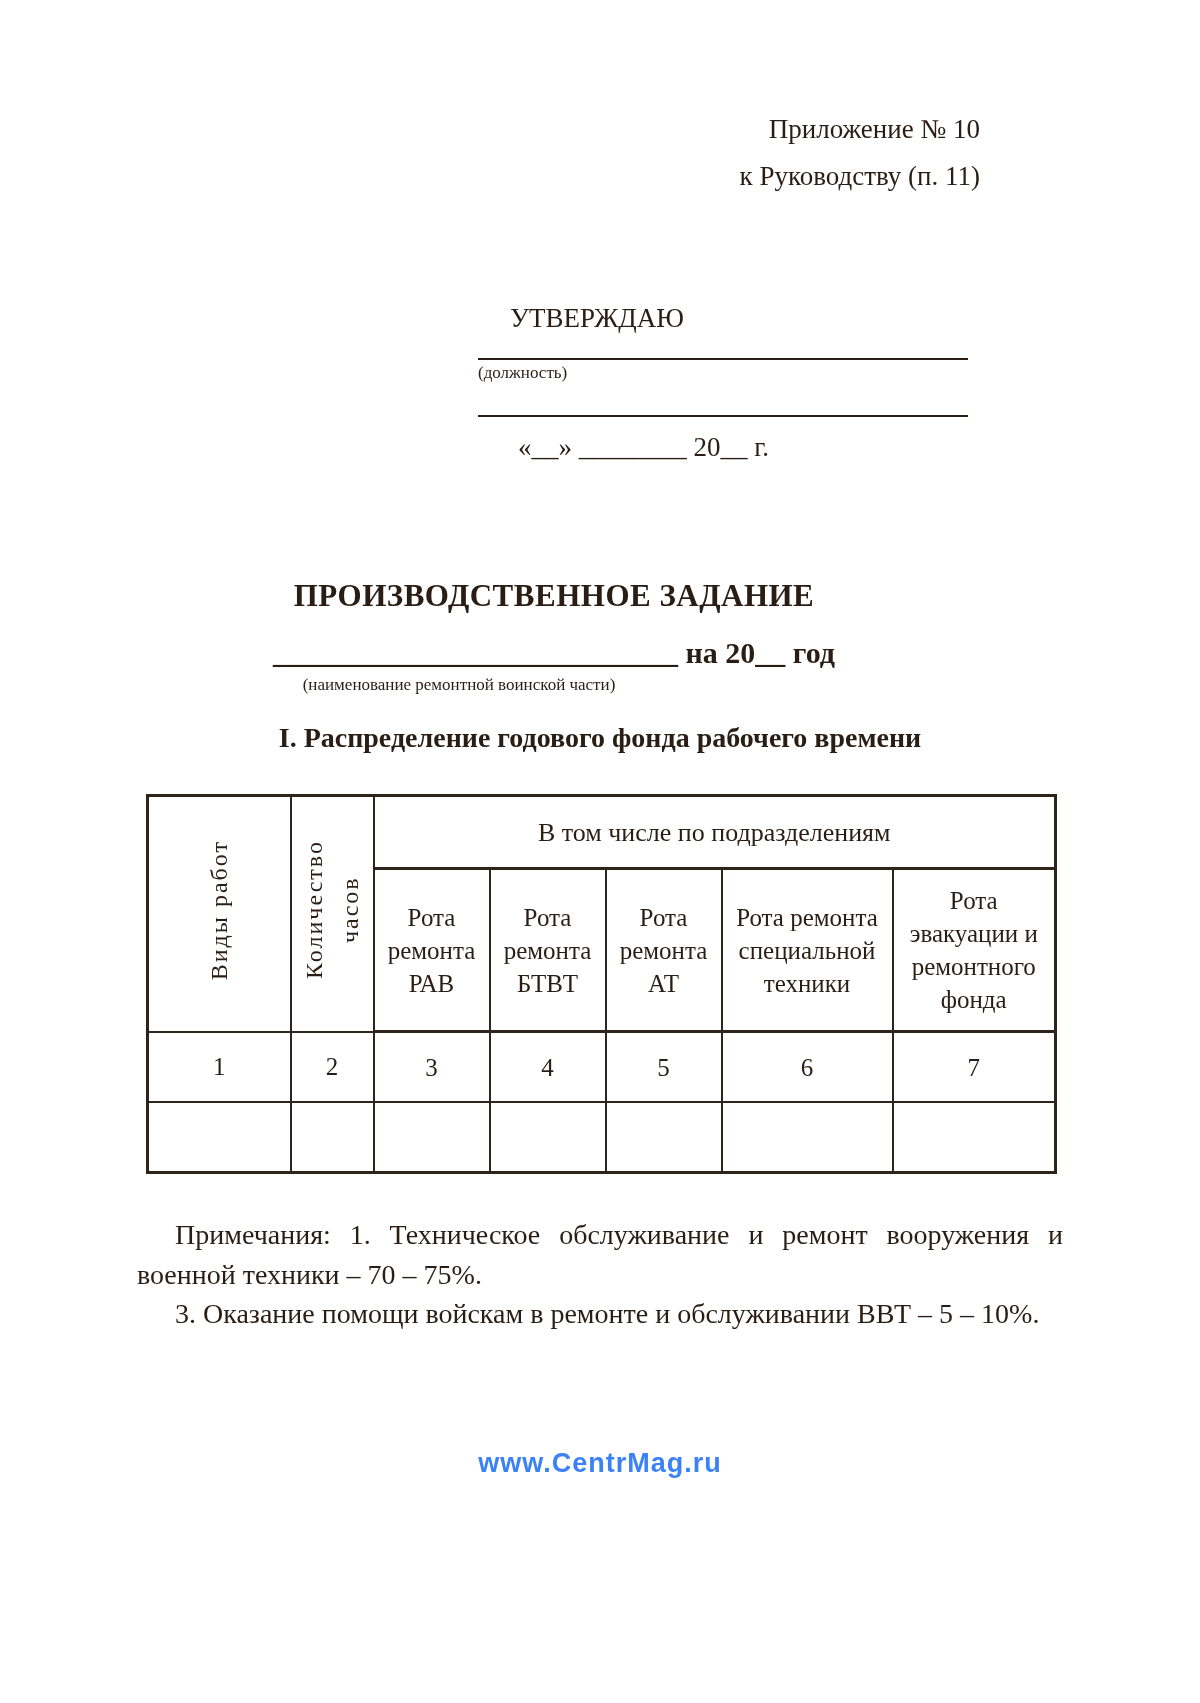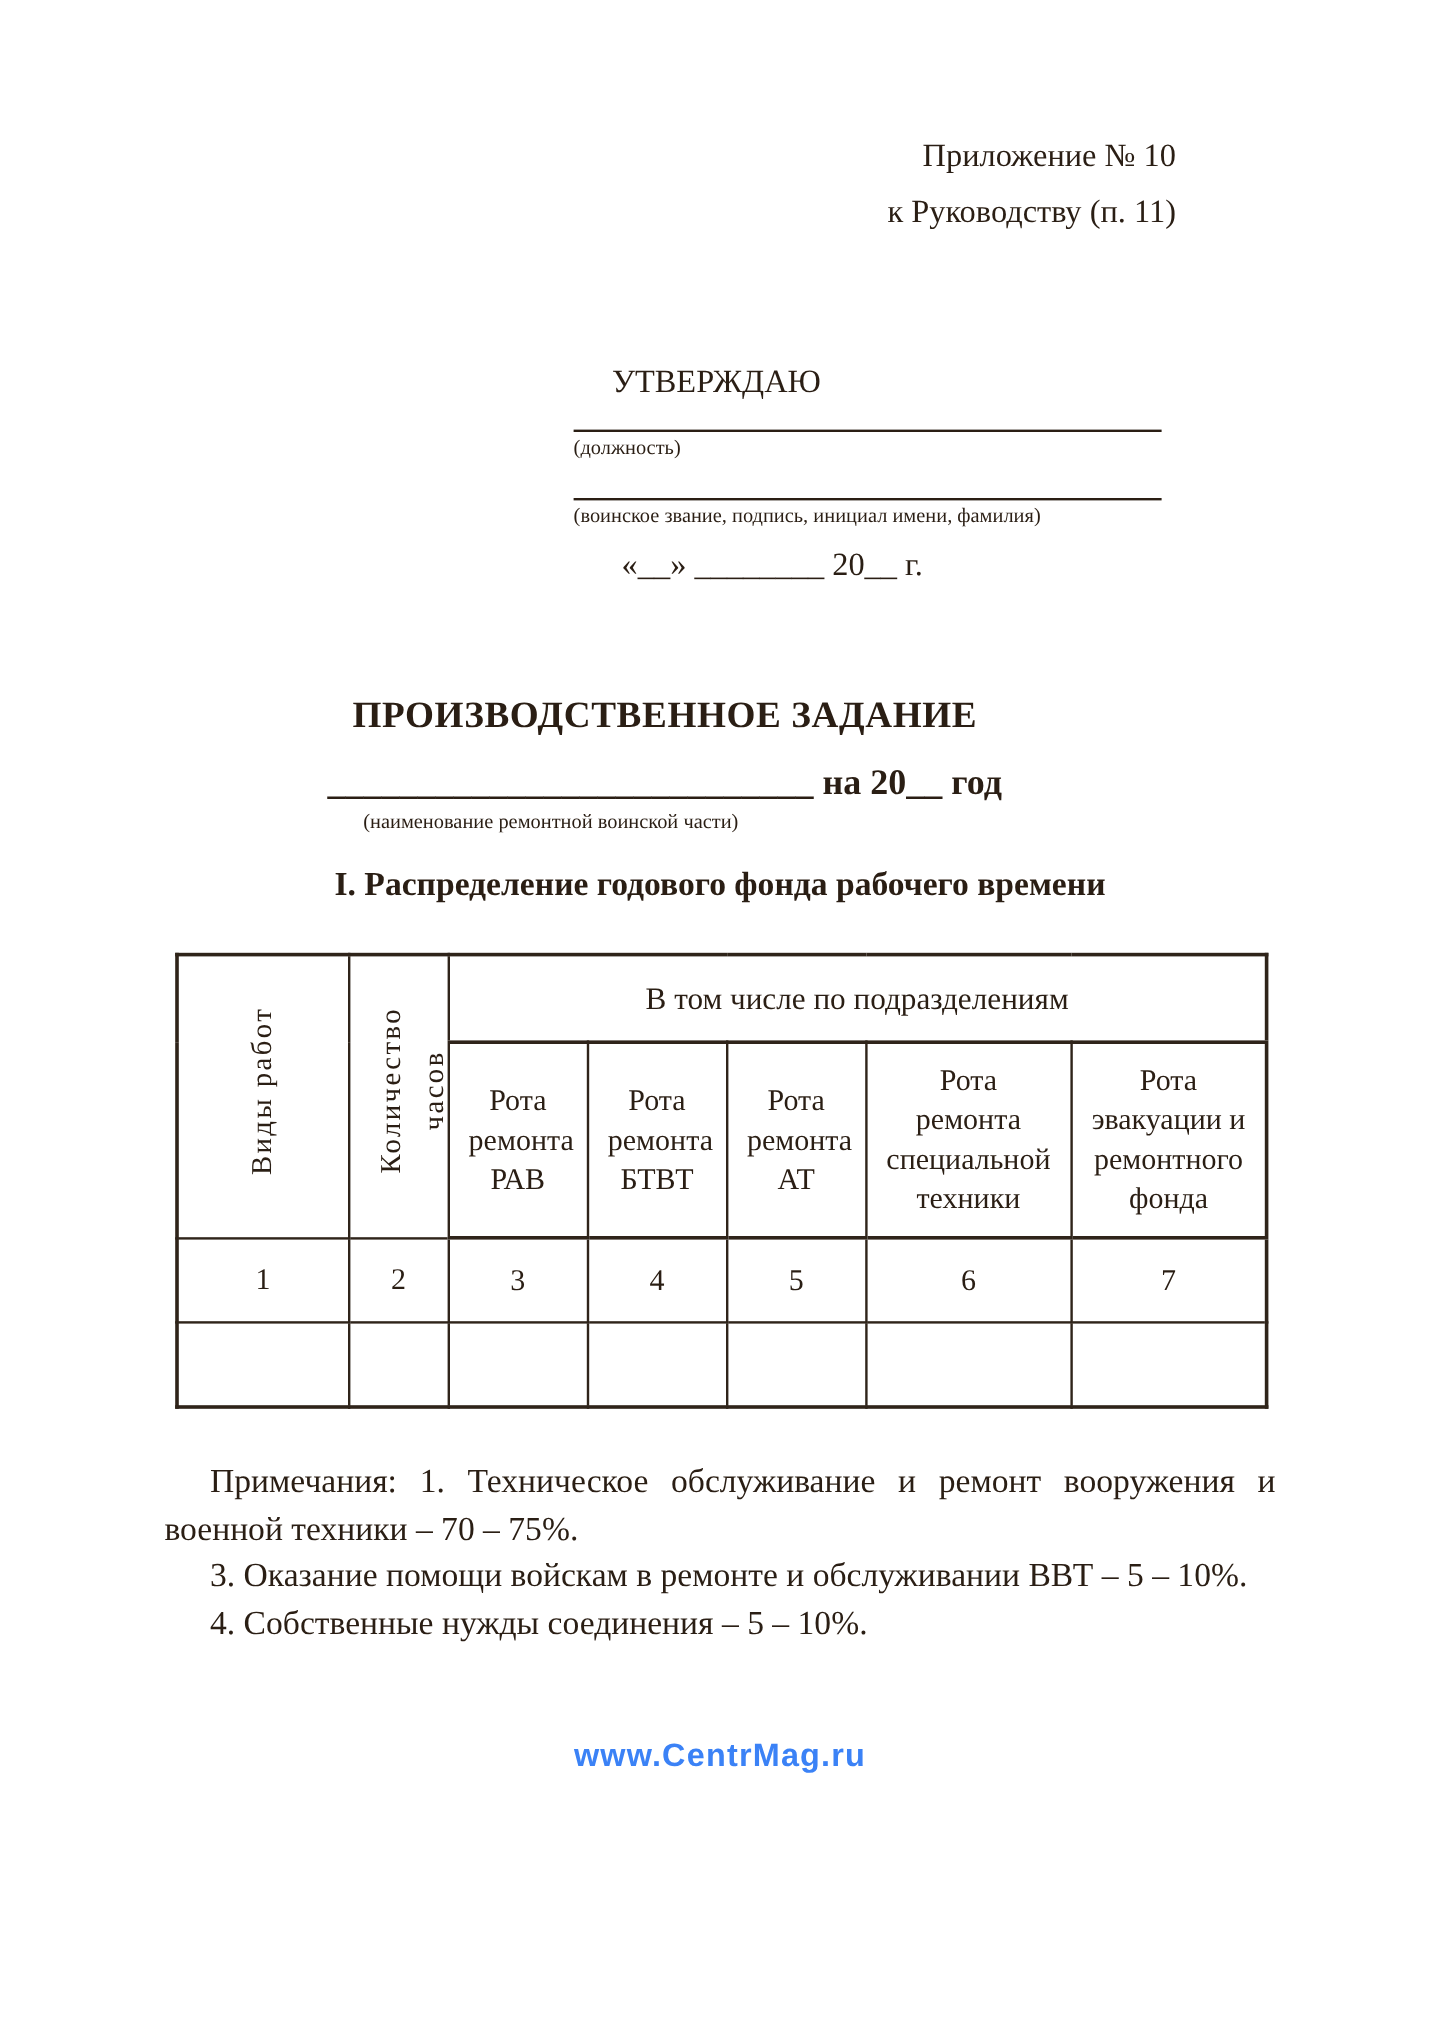--- a/index.html
+++ b/index.html
@@ -37,21 +37,21 @@
     text-align: center; font-size: 28px; font-weight: bold;
   }
   table.fund-table {
     position: absolute; left: 146px; top: 794px;
     border-collapse: collapse; table-layout: fixed;
     width: 908px;
   }
   table.fund-table td {
     border: 2px solid #2f241a;
     text-align: center; vertical-align: middle;
-    padding: 2px 16px;
+    padding: 2px 4px;
     font-size: 25px; line-height: 33px;
     overflow: visible;
   }
   table.fund-table { border: 3px solid #2f241a; }
   tr.r1 td.group { height: 66px; font-size: 26px; border-bottom-width: 3px; }
   tr.r2 td { height: 156px; }
   tr.r2 td.sub { border-bottom-width: 3px; }
   td.vcell { border-bottom-width: 3px; }
   tr.r3 td { height: 64px; }
   tr.r4 td { height: 64px; }
@@ -85,21 +85,20 @@
 <div class="appendix">
   <div>Приложение № 10</div>
   <div>к Руководству (п. 11)</div>
 </div>
 
 <div class="approval">
   <div class="approve-word">УТВЕРЖДАЮ</div>
   <div class="sig-line line1"></div>
   <div class="caption">(должность)</div>
   <div class="sig-line line2"></div>
-  <div class="caption">(воинское звание, подпись, инициал имени, фамилия)</div>
   <div class="date-line">«__» ________ 20__ г.</div>
 </div>
 
 <div class="title-block">
   <div class="title-main">ПРОИЗВОДСТВЕННОЕ ЗАДАНИЕ</div>
   <div class="title-line2">___________________________ на 20__ год</div>
   <div class="title-caption">(наименование ремонтной воинской части)</div>
 </div>
 
 <div class="section-heading">I. Распределение годового фонда рабочего времени</div>
@@ -148,16 +147,15 @@
       <td></td>
       <td></td>
       <td></td>
     </tr>
   </tbody>
 </table>
 
 <div class="notes">
   <p>Примечания: 1. Техническое обслуживание и ремонт вооружения и военной техники – 70 – 75%.</p>
   <p>3. Оказание помощи войскам в ремонте и обслуживании ВВТ – 5 – 10%.</p>
-  <p>4. Собственные нужды соединения – 5 – 10%.</p>
 </div>
 
 <div class="watermark" style="color: #3b82f6;">www.CentrMag.ru</div>
 
 </body></html>

